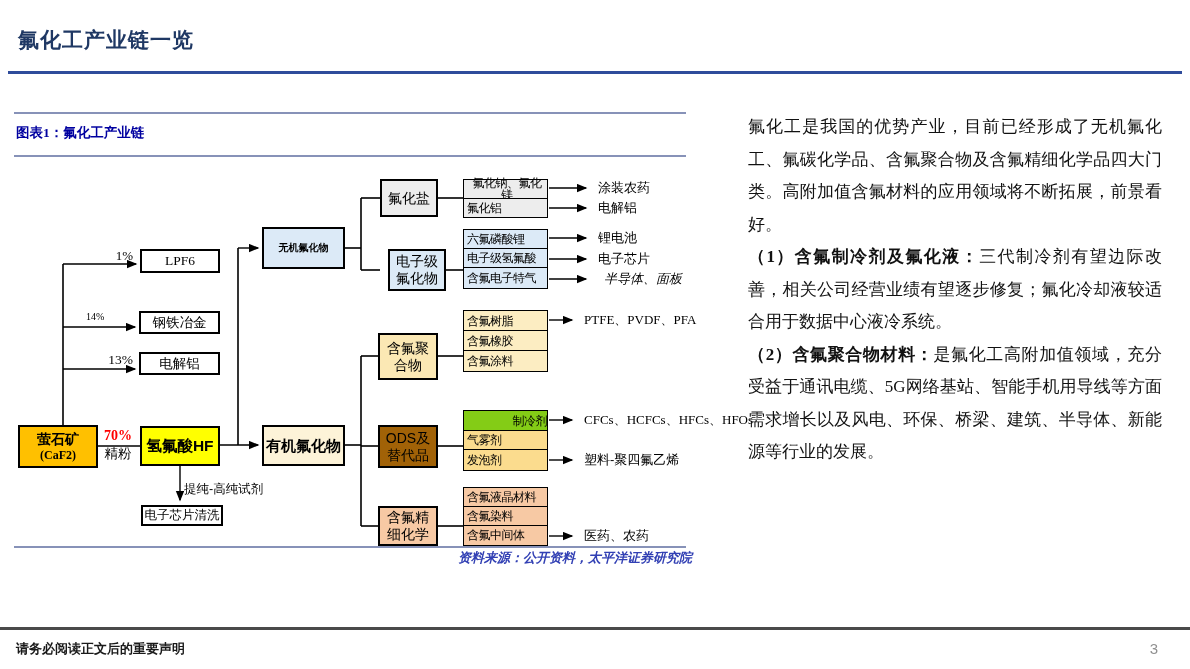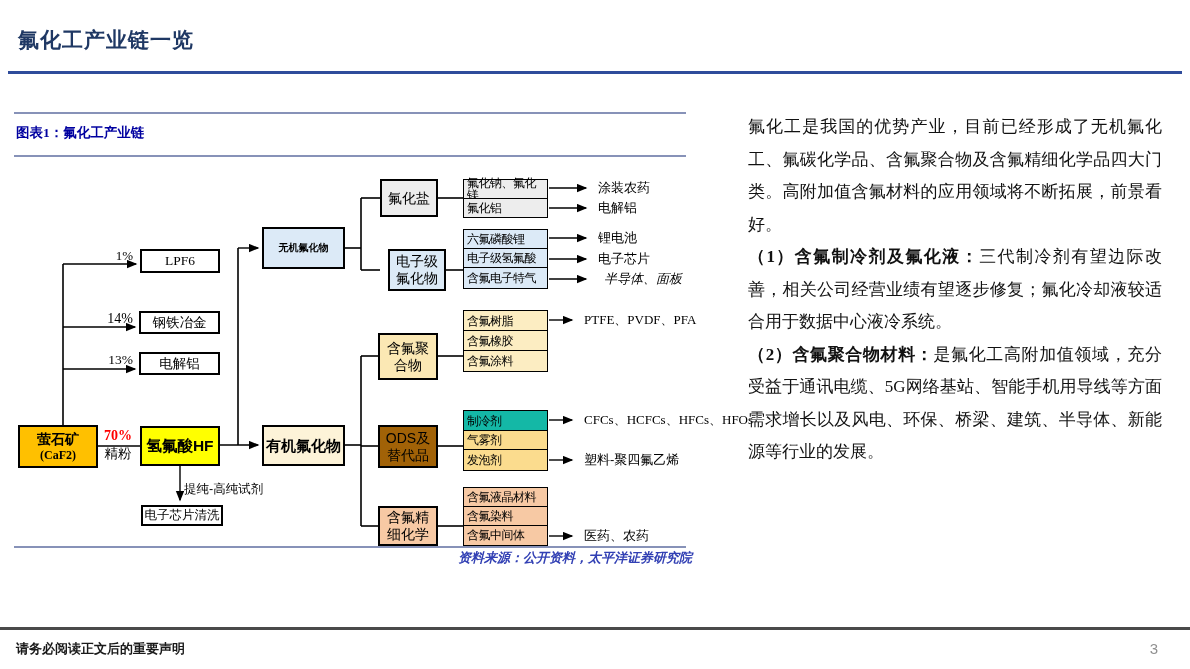--- a/index.html
+++ b/index.html
@@ -130,21 +130,21 @@
         <div>合物</div>
       </div>
       <div class="flow-node" style="left: 378px; top: 425px; width: 60px; height: 43px; background: #a16207; border-width: 2.5px; font-size: 14px;">
         <div>ODS及</div>
         <div>替代品</div>
       </div>
       <div class="flow-node" style="left: 378px; top: 506px; width: 60px; height: 40px; background: rgb(247, 201, 164); border-width: 2.5px; font-size: 14px;">
         <div>含氟精</div>
         <div>细化学</div>
       </div>
-      <div class="flow-node sub" style="left: 463px; top: 179px; width: 85px; height: 20px; background: rgb(237, 237, 237); border-width: 1.8px;">
+      <div class="flow-node sub" style="left: 463px; top: 179px; width: 85px; height: 20px; background: rgb(237, 237, 237); border-width: 1.8px; text-align: center;">
         <div>氟化钠、氟化镁</div>
       </div>
       <div class="flow-node sub" style="left: 463px; top: 197.5px; width: 85px; height: 20px; background: rgb(237, 237, 237); border-width: 1.8px;">
         <div>氟化铝</div>
       </div>
       <div class="flow-node sub" style="left: 463px; top: 229px; width: 85px; height: 20px; background: rgb(220, 234, 247); border-width: 1.8px;">
         <div>六氟磷酸锂</div>
       </div>
       <div class="flow-node sub" style="left: 463px; top: 247.5px; width: 85px; height: 21px; background: rgb(220, 234, 247); border-width: 1.8px;">
         <div>电子级氢氟酸</div>
@@ -154,40 +154,40 @@
       </div>
       <div class="flow-node sub" style="left: 463px; top: 310px; width: 85px; height: 21.5px; background: rgb(252, 237, 194); border-width: 1.8px;">
         <div>含氟树脂</div>
       </div>
       <div class="flow-node sub" style="left: 463px; top: 330px; width: 85px; height: 21.5px; background: rgb(252, 237, 194); border-width: 1.8px;">
         <div>含氟橡胶</div>
       </div>
       <div class="flow-node sub" style="left: 463px; top: 350px; width: 85px; height: 22px; background: rgb(252, 237, 194); border-width: 1.8px;">
         <div>含氟涂料</div>
       </div>
-      <div class="flow-node sub" style="left: 463px; top: 410px; width: 85px; height: 21px; background: #14b8a6; border-width: 1.8px;">
+      <div class="flow-node sub" style="left: 463px; top: 410px; width: 85px; height: 21px; background: #84cc16; border-width: 1.8px; align-items: flex-end;">
         <div>制冷剂</div>
       </div>
       <div class="flow-node sub" style="left: 463px; top: 429.5px; width: 85px; height: 21px; background: rgb(251, 220, 142); border-width: 1.8px;">
         <div>气雾剂</div>
       </div>
       <div class="flow-node sub" style="left: 463px; top: 449px; width: 85px; height: 21.5px; background: rgb(251, 220, 142); border-width: 1.8px;">
         <div>发泡剂</div>
       </div>
       <div class="flow-node sub" style="left: 463px; top: 487px; width: 85px; height: 20.5px; background: rgb(247, 201, 164); border-width: 1.8px;">
         <div>含氟液晶材料</div>
       </div>
       <div class="flow-node sub" style="left: 463px; top: 506px; width: 85px; height: 20.5px; background: rgb(247, 201, 164); border-width: 1.8px;">
         <div>含氟染料</div>
       </div>
       <div class="flow-node sub" style="left: 463px; top: 525px; width: 85px; height: 20.5px; background: rgb(247, 201, 164); border-width: 1.8px;">
         <div>含氟中间体</div>
       </div>
       <div class="flow-label serif" style="left: 93px; top: 249px; width: 40px; text-align: right; font-size: 13px;">1%</div>
-      <div class="flow-label serif" style="left: 86px; top: 311px; width: 47px; text-align: right; font-size: 14px;">14%</div>
+      <div class="flow-label serif" style="left: 86px; top: 311px; width: 47px; text-align: left; font-size: 10px;">14%</div>
       <div class="flow-label serif" style="left: 86px; top: 353px; width: 47px; text-align: right; font-size: 13.5px;">13%</div>
       <div class="flow-label serif" style="left: 98px; top: 428px; width: 40px; text-align: center; font-size: 14px; font-weight: bold; color: rgb(255, 0, 0);">70%</div>
       <div class="flow-label" style="left: 98px; top: 447px; width: 40px; text-align: center; font-size: 13.5px;">精粉</div>
       <div class="flow-label" style="left: 184px; top: 483px; font-size: 12.5px;">提纯-高纯试剂</div>
       <div class="flow-label" style="left: 598px; top: 181px; font-size: 13px;">涂装农药</div>
       <div class="flow-label" style="left: 598px; top: 201px; font-size: 13px;">电解铝</div>
       <div class="flow-label" style="left: 598px; top: 231px; font-size: 13px;">锂电池</div>
       <div class="flow-label" style="left: 598px; top: 252px; font-size: 13px;">电子芯片</div>
       <div class="flow-label" style="left: 604px; top: 272px; font-size: 13px; font-style: italic;">半导体、面板</div>
       <div class="flow-label serif" style="left: 584px; top: 313px; font-size: 13px;">PTFE、PVDF、PFA</div>

